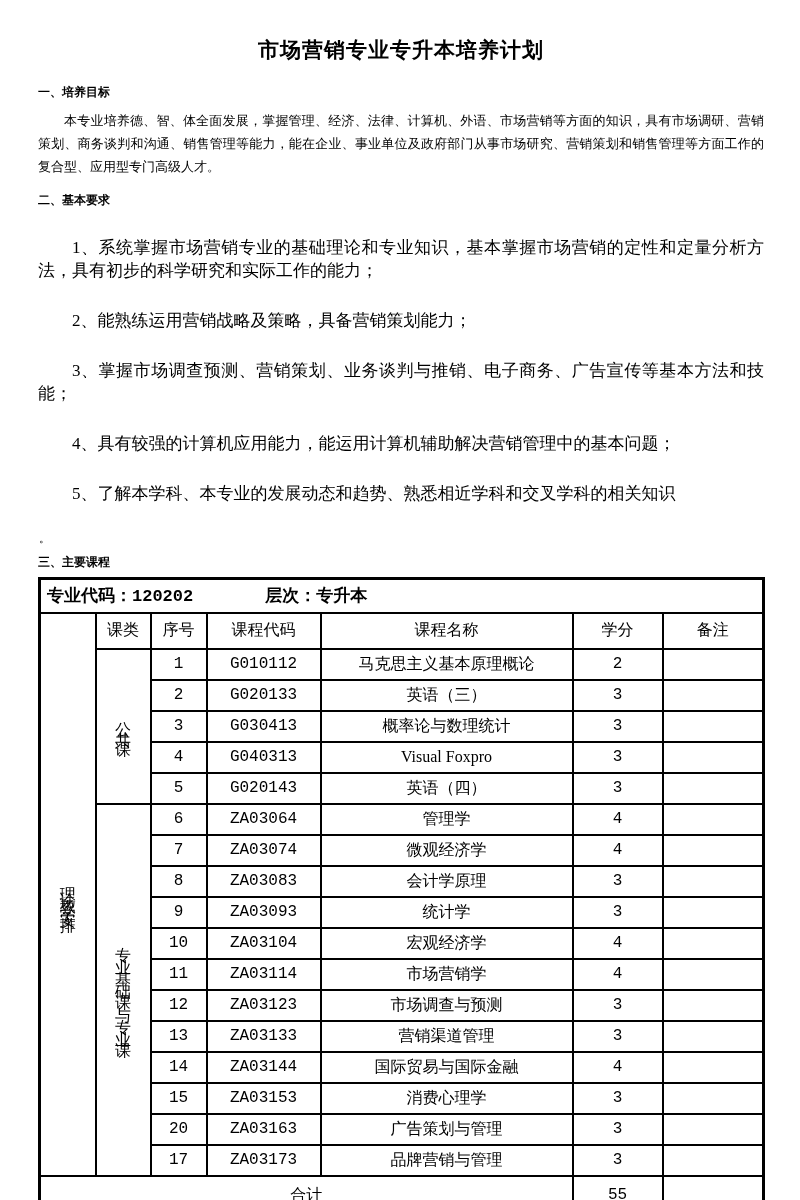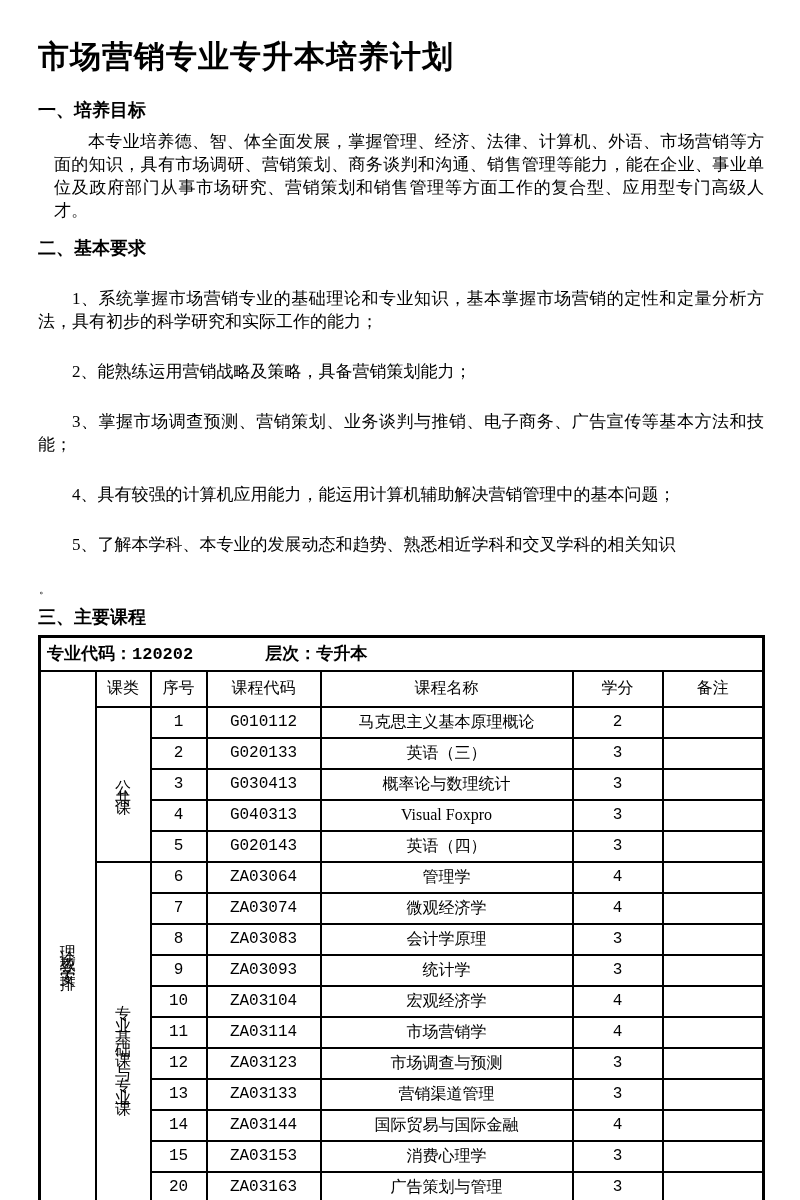--- a/index.html
+++ b/index.html
@@ -9,36 +9,37 @@
     font-family: "Liberation Serif", "DejaVu Serif", serif;
   }
   .page {
     width: 800px; height: 1200px;
     padding: 30px 36px 20px 38px;
     overflow: hidden;
   }
   h1.doc-title {
     font-family: "Liberation Sans", "DejaVu Sans", sans-serif;
     font-weight: bold;
-    font-size: 31px;
+    font-size: 21px;
+    text-align: center;
     letter-spacing: 1px;
     margin: 6px 0 20px 0;
   }
   h2.sec-heading {
     font-family: "Liberation Sans", "DejaVu Sans", sans-serif;
     font-weight: bold;
-    font-size: 18px;
+    font-size: 12px;
     margin: 14px 0 8px 0;
   }
   p.body-para {
-    font-size: 17px;
+    font-size: 13px;
     line-height: 23px;
     text-align: justify;
     text-indent: 2em;
-    margin: 6px 0 10px 16px;
+    margin: 6px 0 10px 0;
   }
   p.req-item {
     font-size: 17px;
     line-height: 23px;
     text-align: justify;
     text-indent: 2em;
     margin: 27px 0;
   }
   p.stray-punct {
     font-size: 11px;

